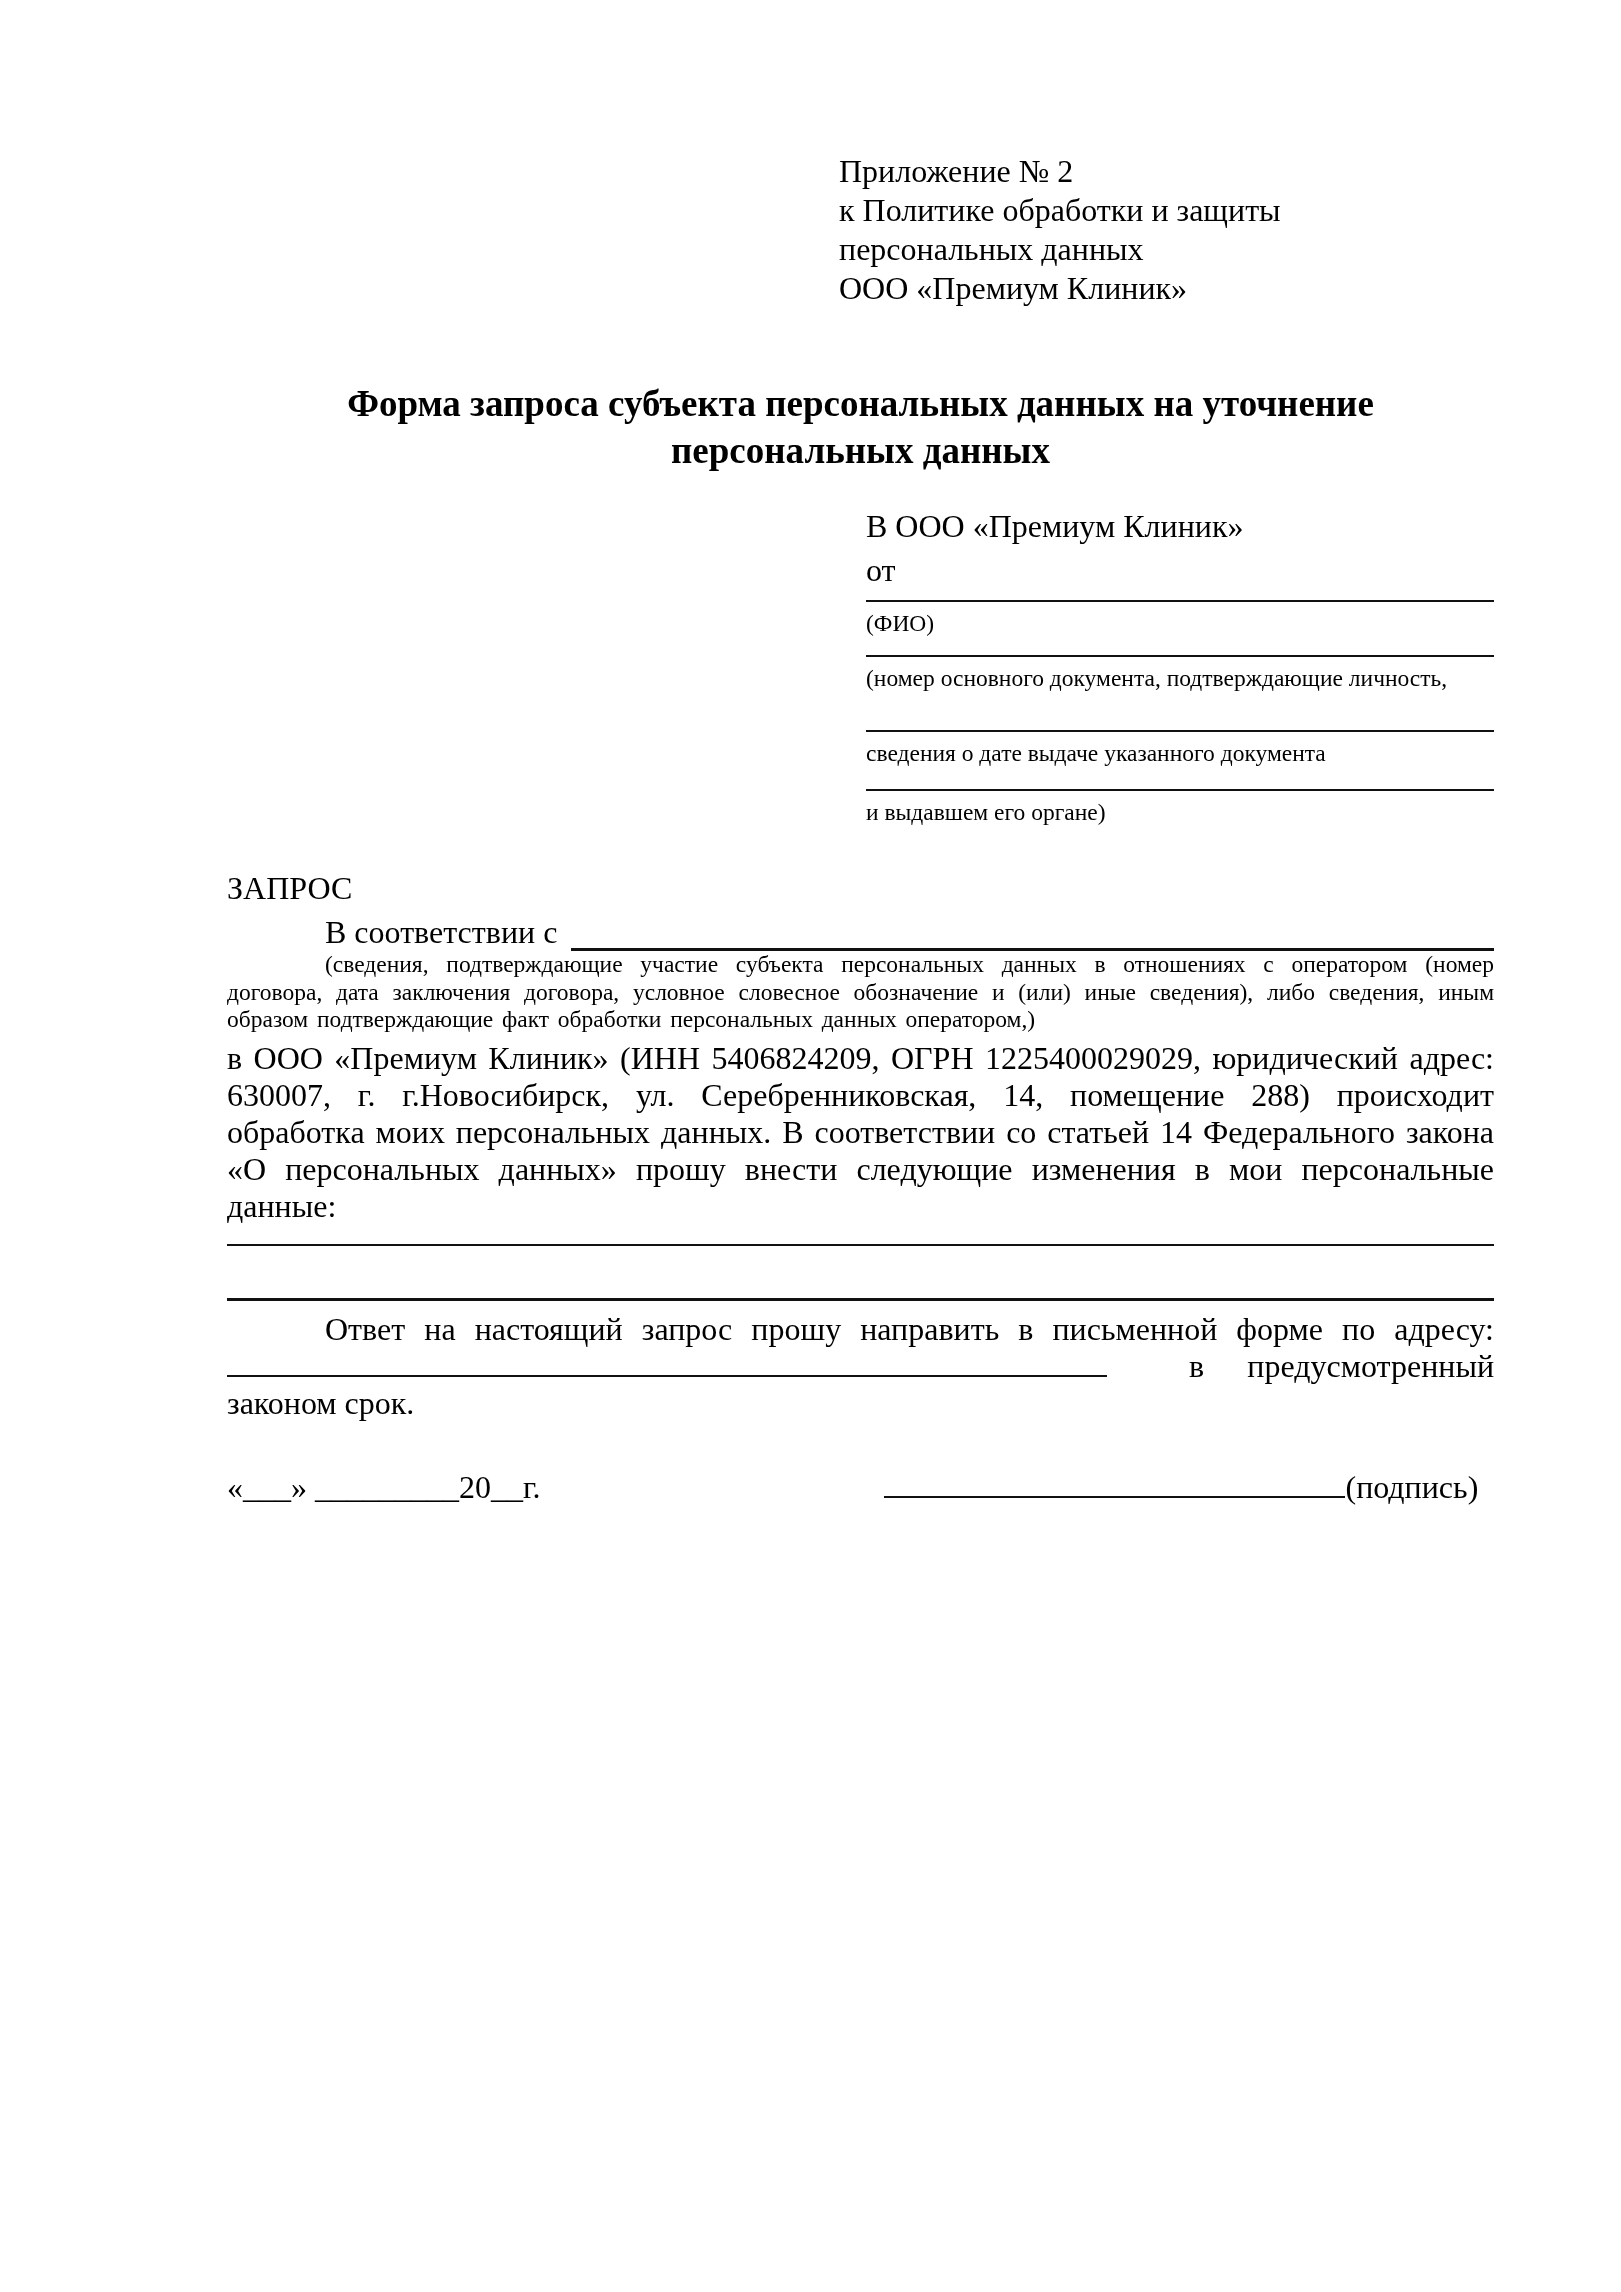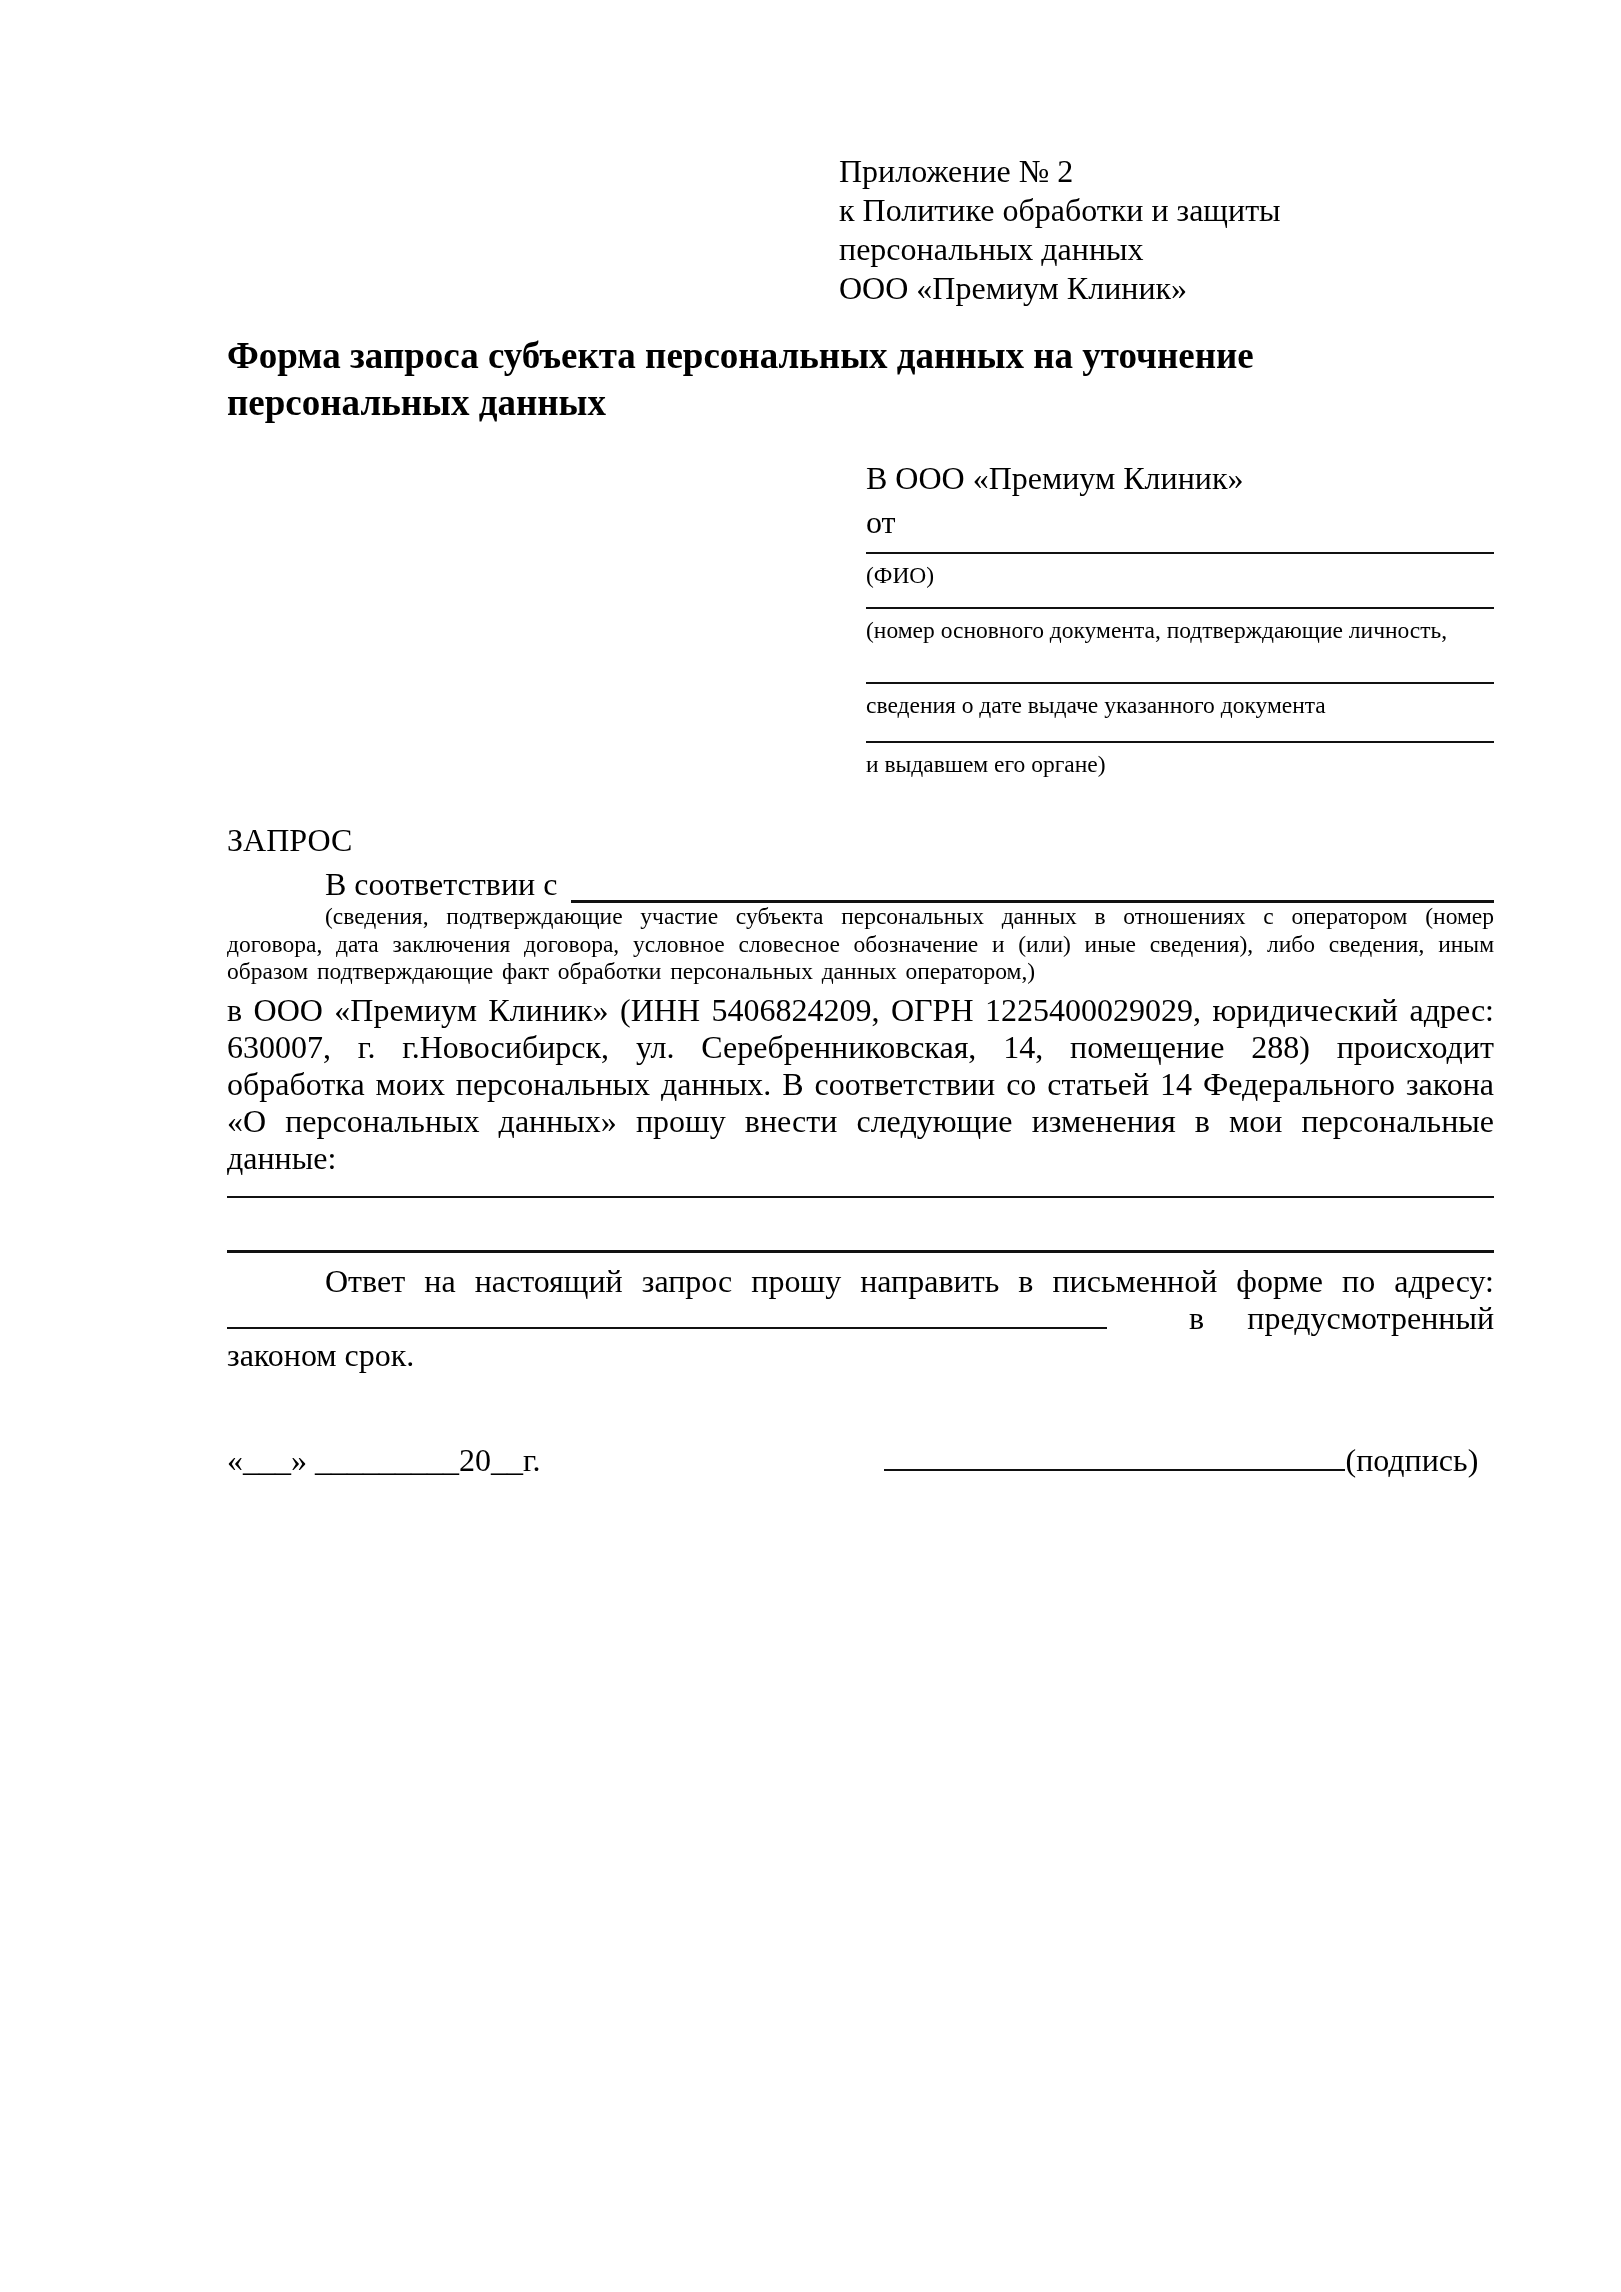--- a/index.html
+++ b/index.html
@@ -26,24 +26,25 @@
   
   .doc-header {
     margin-left: 612px;
     font-size: 32px;
     line-height: 39px;
     text-align: left;
   }
 
   
   .doc-title {
-    margin-top: 24px;
+    margin-top: 72px;
     font-size: 37px;
     line-height: 47px;
     font-weight: bold;
+    text-align: center;
   }
 
   
   .addressee {
     margin-top: 30px;
     margin-left: 639px;
     width: 628px;
     font-size: 32px;
     line-height: 44px;
   }
@@ -131,21 +132,21 @@
     height: 27.4px;
   }
   .reply-line-2 .w1 { margin-left: 39px; }
   .reply-line-3 {
     font-size: 32px;
     line-height: 37px;
   }
 
   
   .sig-row {
-    margin-top: 67px;
+    margin-top: 46px;
     display: flex;
     justify-content: space-between;
     align-items: center;
     font-size: 32px;
     line-height: 39px;
     gap: 35px;
   }
   .sig-right {
     display: flex;
     align-items: baseline;

